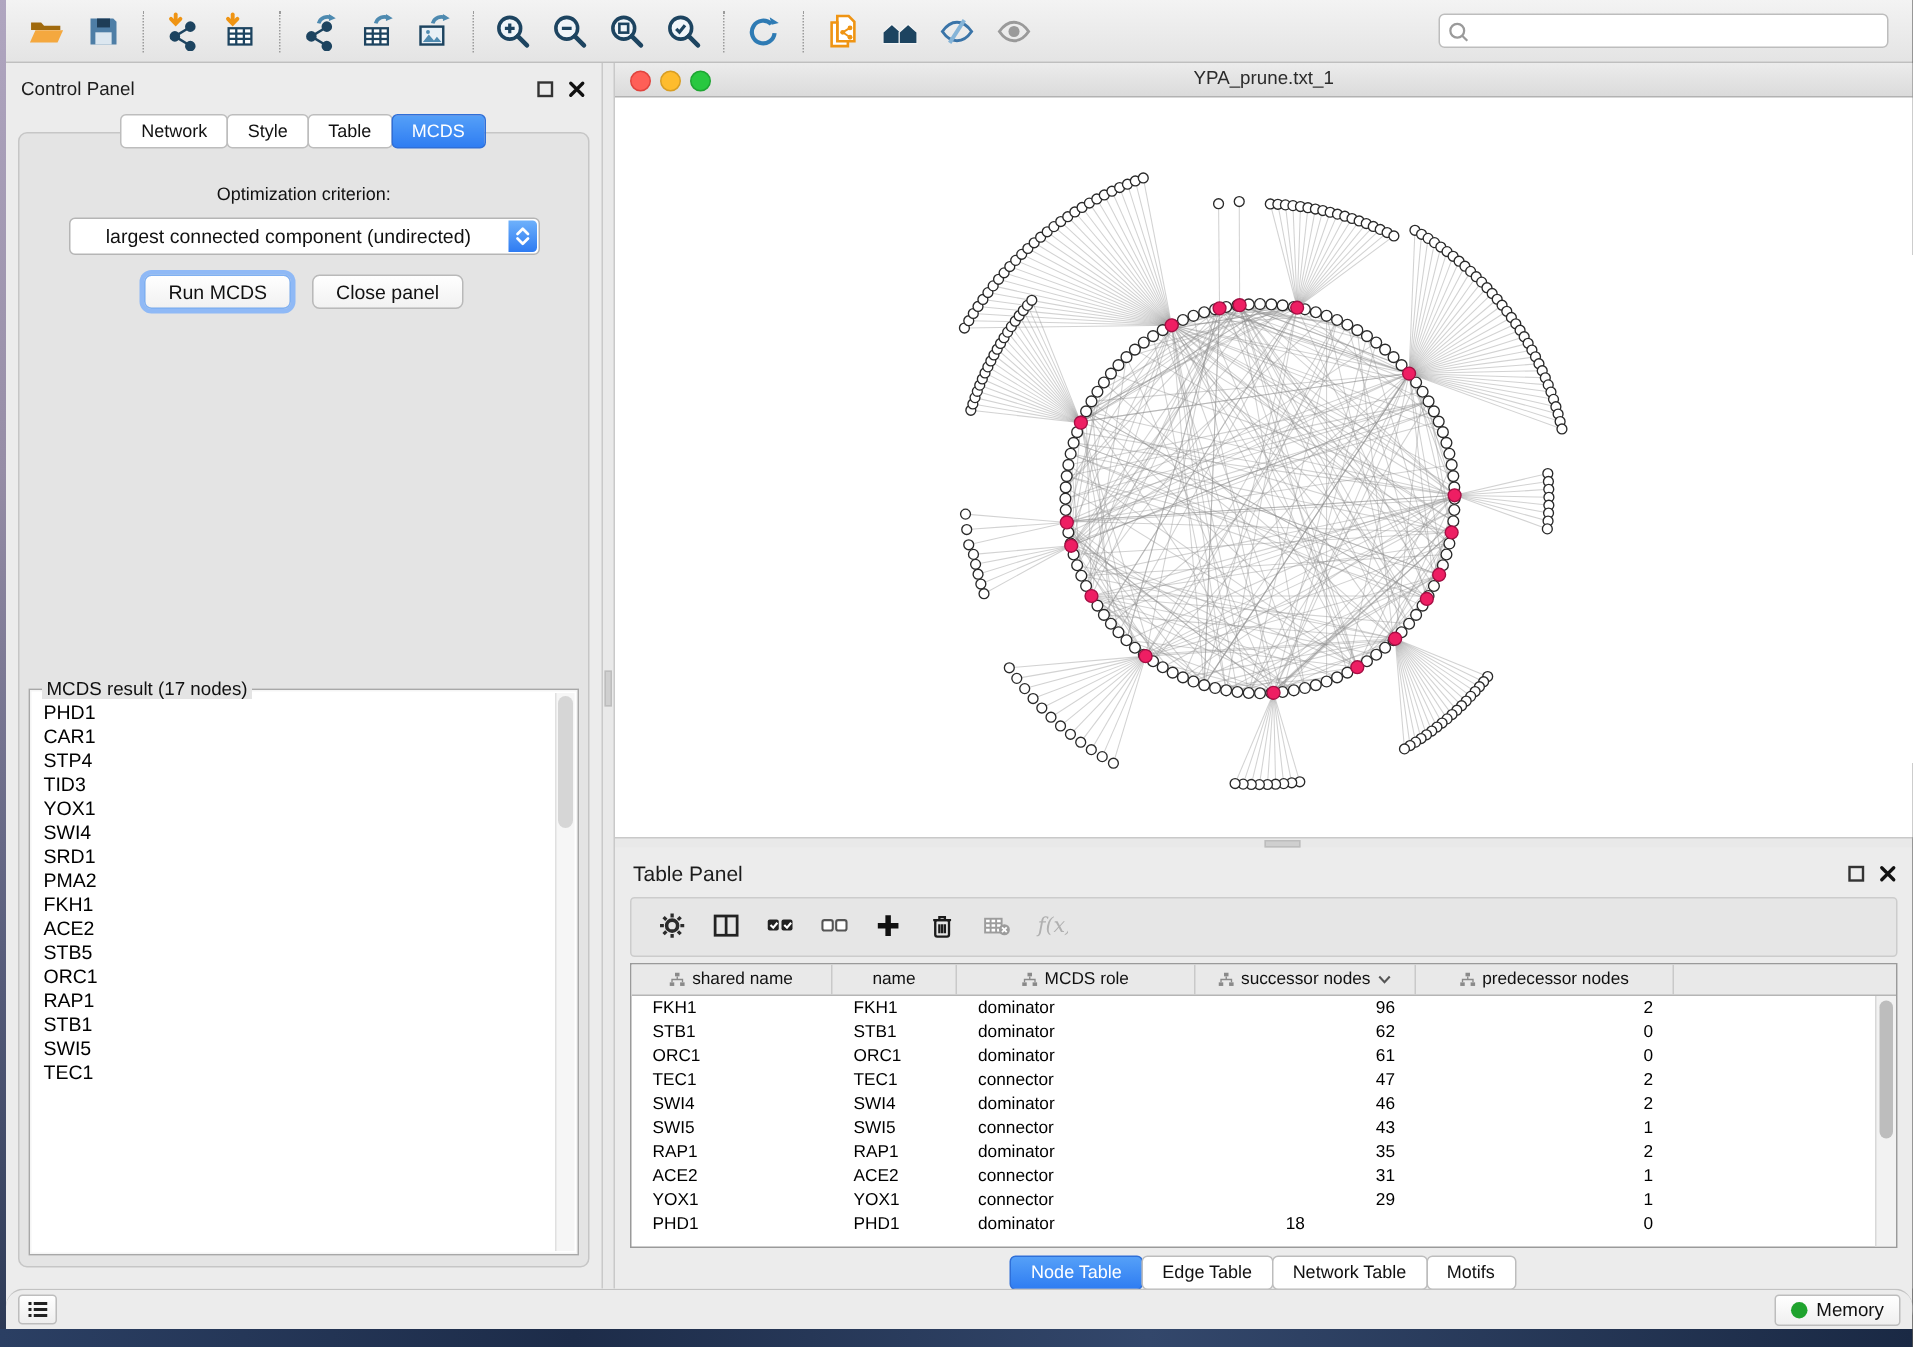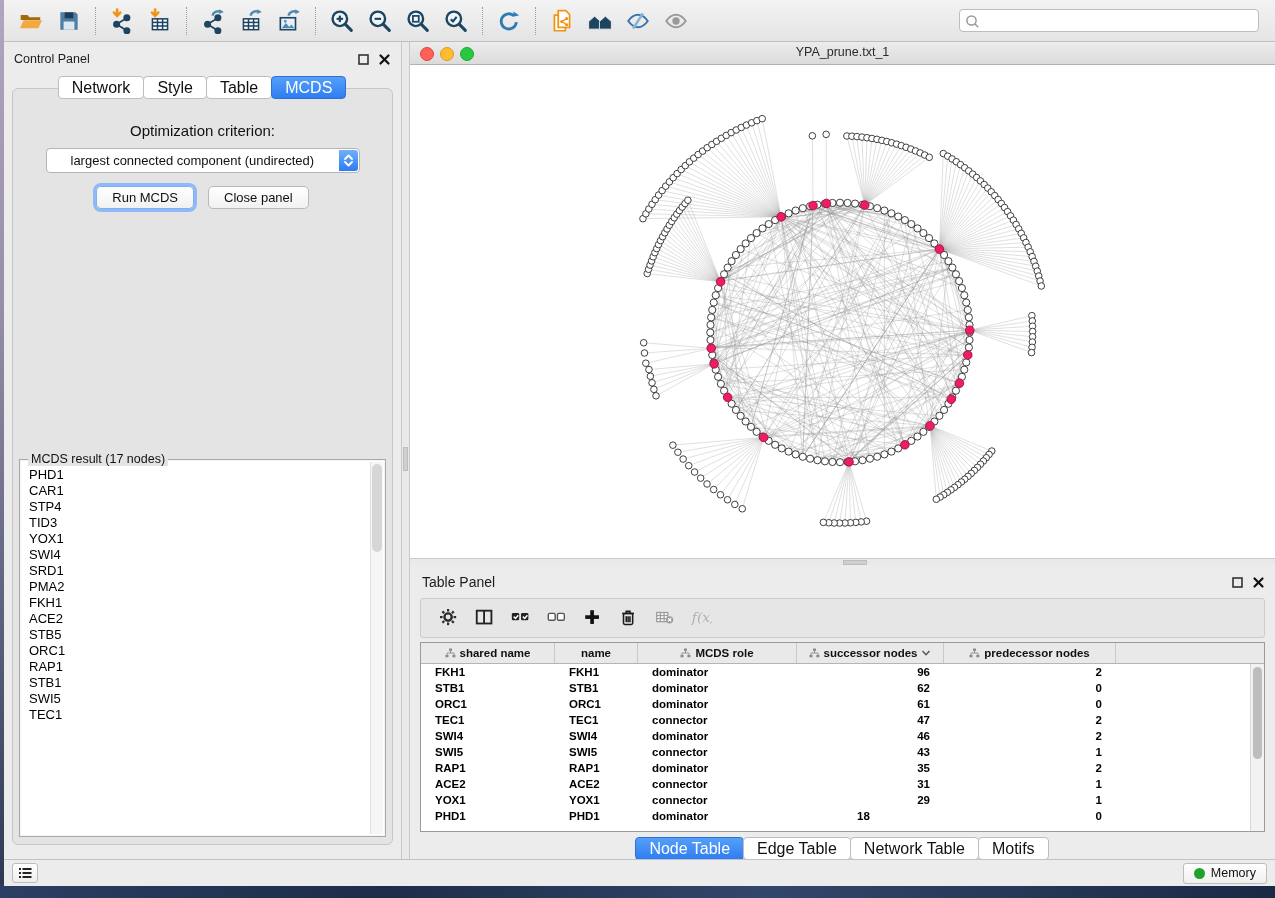--- a/index.html
+++ b/index.html
@@ -22,26 +22,26 @@
     background:#fff;padding:0 6px 0 24px;font-size:12px;outline:none;}
   .search-glyph{position:absolute;left:4px;top:3px;}
   
   .main{flex:1;display:flex;min-height:0;}
   
   .control-panel{width:397px;flex:0 0 397px;display:flex;flex-direction:column;background:#ececec;}
   .cp-header{height:26px;display:flex;align-items:center;padding:4px 10px 0 10px;font-size:12.5px;color:#1c1c1c;}
   .win-btns{margin-left:auto;display:flex;gap:8px;align-items:center;}
   .win-btns span{display:flex;}
   .cp-tabs{display:flex;justify-content:center;position:relative;z-index:2;margin-top:4px;}
-  .seg-tab{height:21px;line-height:21px;padding:0 13px;font-size:16px;background:#fff;
+  .seg-tab{height:21px;line-height:21px;padding:0 13px;font-size:12px;background:#fff;
     border:1px solid #bdbdbd;border-radius:4px;margin-left:-1px;color:#111;cursor:default;}
   .seg-tab.active{background:linear-gradient(#55a0f8,#2f7df2);border-color:#2f6fd8;color:#fff;}
   .cp-content{flex:1;margin:-11px 8px 14px 8px;border:1px solid #c6c6c6;border-radius:6px;
     background:#e4e4e4;position:relative;padding-top:11px;}
-  .opt-label{margin-top:22px;text-align:center;font-size:15px;color:#111;}
+  .opt-label{margin-top:22px;text-align:center;font-size:12px;color:#111;}
   .opt-select{margin:9px auto 0;width:312px;height:23px;background:#fff;border:1px solid #b5b5b5;
     border-radius:4px;display:flex;align-items:center;position:relative;font-size:13px;color:#111;}
   .opt-select .sel-text{padding-left:24px;white-space:nowrap;overflow:hidden;}
   .stepper{position:absolute;right:1px;top:1px;bottom:1px;width:19px;border-radius:0 3px 3px 0;
     background:linear-gradient(#6eb1fb,#2e7bf2);display:flex;align-items:center;justify-content:center;}
   .btn-row{display:flex;justify-content:center;gap:14px;margin-top:13px;}
   .btn{height:23px;padding:0 15px;border:1px solid #b9b9b9;border-radius:5px;font-size:13px;color:#111;
     background:linear-gradient(#ffffff,#f1f1f1);cursor:default;font-family:"Liberation Sans",sans-serif;}
   .btn.focused{box-shadow:0 0 0 3px rgba(97,162,255,.65);border-color:#7fb0f2;}
   .groupbox{position:absolute;left:6px;right:6px;top:370px;bottom:7px;border:1px solid #a8a8a8;
@@ -70,33 +70,33 @@
   .net-title{position:absolute;left:0;right:0;top:3px;text-align:center;font-size:12.5px;color:#2b2b2b;}
   #net-svg{display:block;background:#fff;}
   
   .table-panel{flex:1;display:flex;flex-direction:column;background:#ececec;min-height:0;}
   .tp-header{height:24px;flex:0 0 24px;display:flex;align-items:center;padding:5px 10px 0 12px;
     font-size:14px;color:#1c1c1c;}
   .tp-toolbar{flex:0 0 38px;margin:4px 10px 4px 10px;border:1px solid #cccccc;border-radius:3px;
     background:#e6e6e6;display:flex;align-items:center;padding:0 10px;}
   .tp-btn{width:36px;height:30px;display:flex;align-items:center;justify-content:center;}
   .tp-table{margin:0 10px;height:188px;flex:0 0 188px;border:1px solid #9a9a9a;background:#fff;
-    position:relative;overflow:hidden;font-weight:bold;}
+    position:relative;overflow:hidden;}
   .tp-cols{display:flex;height:20px;border-bottom:1px solid #b5b5b5;background:#e9e9e9;font-size:11.5px;color:#111;}
   .tp-col{display:flex;align-items:center;justify-content:center;gap:4px;border-right:1px solid #c9c9c9;
     box-sizing:border-box;height:20px;}
   .tp-rows{position:absolute;left:0;right:13px;top:21px;bottom:0;}
   .tp-row{display:flex;height:16px;font-size:11.5px;color:#000;align-items:center;}
   .tp-cell{box-sizing:border-box;overflow:hidden;white-space:nowrap;}
   .tp-scroll{position:absolute;right:0;top:21px;bottom:0;width:13px;background:#f2f2f2;border-left:1px solid #d8d8d8;}
   .tp-scroll .thumb{position:absolute;top:3px;left:1.5px;width:9px;height:92px;background:#bdbdbd;border-radius:5px;}
   .tp-tabs{display:flex;justify-content:center;margin-top:5px;}
   
   .status-bar{height:26px;flex:0 0 26px;border-top:1px solid #c2c2c2;background:#ececec;
-    display:flex;align-items:center;padding:0 8px;}
+    display:flex;align-items:center;padding:0 8px;border-radius:12px;}
   .list-btn{width:26px;height:20px;border:1px solid #bdbdbd;border-radius:3px;
     background:linear-gradient(#fff,#eee);display:flex;align-items:center;justify-content:center;padding:0;}
   .mem-btn{margin-left:auto;height:21px;border:1px solid #bdbdbd;border-radius:3px;
     background:linear-gradient(#fff,#efefef);display:flex;align-items:center;gap:6px;padding:0 10px;
     font-size:12.5px;color:#111;font-family:"Liberation Sans",sans-serif;}
   .mem-dot{width:11px;height:11px;border-radius:50%;background:#1fa32e;display:inline-block;}
 </style>
 </head>
 <body>
 

